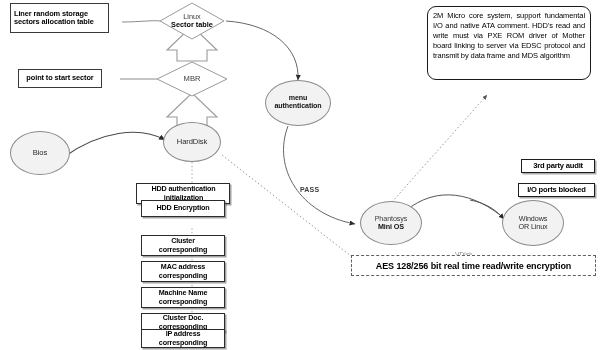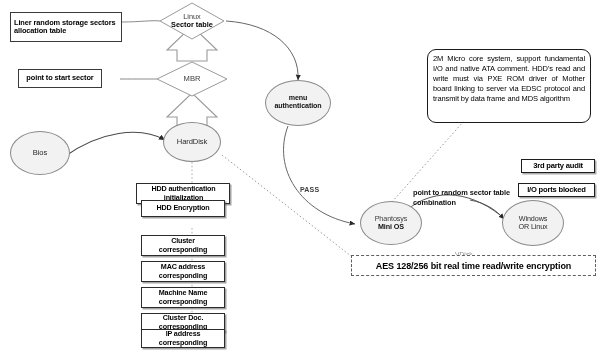--- a/index.html
+++ b/index.html
@@ -172,21 +172,21 @@
     <path d="M192,228 L192,235" fill="none" stroke="#9a9a9a" stroke-width="0.8" stroke-dasharray="1.6,2.2"></path>
     <path d="M192,255 L192,261" fill="none" stroke="#9a9a9a" stroke-width="0.8" stroke-dasharray="1.6,2.2"></path>
     <path d="M192,281 L192,287" fill="none" stroke="#9a9a9a" stroke-width="0.8" stroke-dasharray="1.6,2.2"></path>
     <path d="M192,307 L192,313" fill="none" stroke="#9a9a9a" stroke-width="0.8" stroke-dasharray="1.6,2.2"></path>
     <path d="M192,331 L192,337" fill="none" stroke="#9a9a9a" stroke-width="0.8" stroke-dasharray="1.6,2.2"></path>
 
     <path d="M160,21 L192,3 L224,21 L192,39 Z" fill="#ffffff" stroke="#9a9a9a" stroke-width="1"></path>
     <path d="M157,79 L192,62 L227,79 L192,96 Z" fill="#ffffff" stroke="#9a9a9a" stroke-width="1"></path>
   </svg>
 
-  <div class="node callout" style="left:10px; top:12px; width:112px; height:30px; justify-content:flex-start; text-align:left;">
+  <div class="node callout" style="left:10px; top:3px; width:99px; height:30px; justify-content:flex-start; text-align:left;">
     <span>Liner random storage sectors allocation table</span>
   </div>
 
   <div class="node callout" style="left:18px; top:69px; width:84px; height:19px;">
     <span>point to start sector</span>
   </div>
 
   <div class="node" style="left:152px; top:5px; width:80px; height:32px; font-size:7.3px; font-weight:bold; flex-direction:column;">
     <span style="font-weight:normal; color:#3a3a3a;">Linux</span>
     <span>Sector table</span>
@@ -246,39 +246,36 @@
   <div class="node chip" style="left:141px; top:313px; width:84px; height:19px; flex-direction:column;">
     <span>Cluster Doc.</span>
     <span>corresponding</span>
   </div>
 
   <div class="node chip" style="left:141px; top:329px; width:84px; height:19px; flex-direction:column;">
     <span>IP address</span>
     <span>corresponding</span>
   </div>
 
-  <div class="node note" style="left:427px; top:6px; width:164px; height:74px;margin-top:43px;">
+  <div class="node note" style="left:427px; top:6px; width:164px; height:74px;">
     <span>2M Micro core system, support fundamental I/O and native ATA comment. HDD's read and write must via PXE ROM driver of Mother board linking to server via EDSC protocol and transmit by data frame and MDS algorithm</span>
   </div>
 
   <div class="node chip-right" style="left:521px; top:159px; width:74px; height:14px;">
     <span>3rd party audit</span>
   </div>
 
   <div class="node chip-right" style="left:518px; top:183px; width:77px; height:14px;">
     <span>I/O ports blocked</span>
   </div>
 
   <div class="freetext small" style="left:300px; top:185px;">
     <span>PASS</span>
   </div>
 
-  <div class="freetext" style="left:413px; top:188px; width:120px;">
-    <span>point to random sector table combination</span>
-  </div>
 
   <div class="freetext vdisk" style="left:455px; top:251px;">
     <span>VDisk</span>
   </div>
 
   <div class="dashbar" style="left:351px; top:255px; width:243px; height:19px;">
     <span>AES 128/256 bit real time read/write encryption</span>
   </div>
 
 </div>

